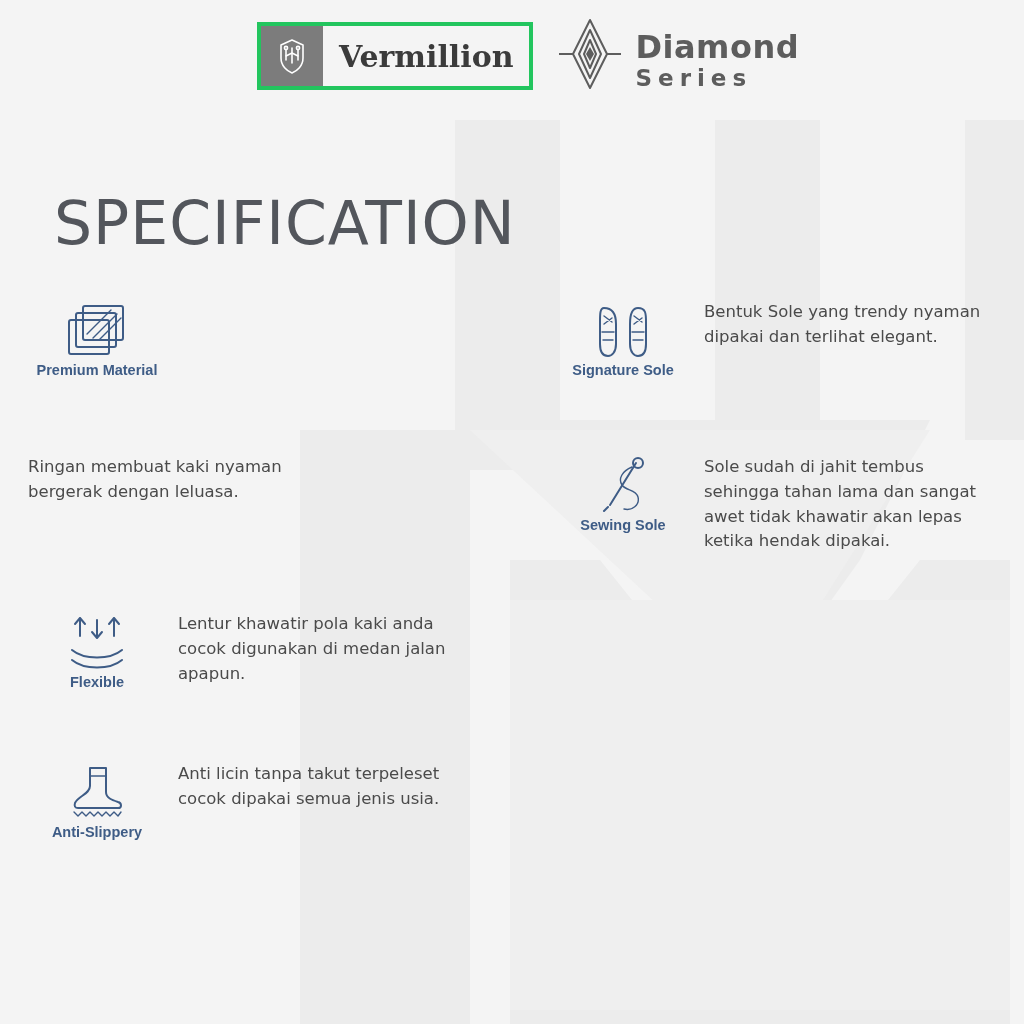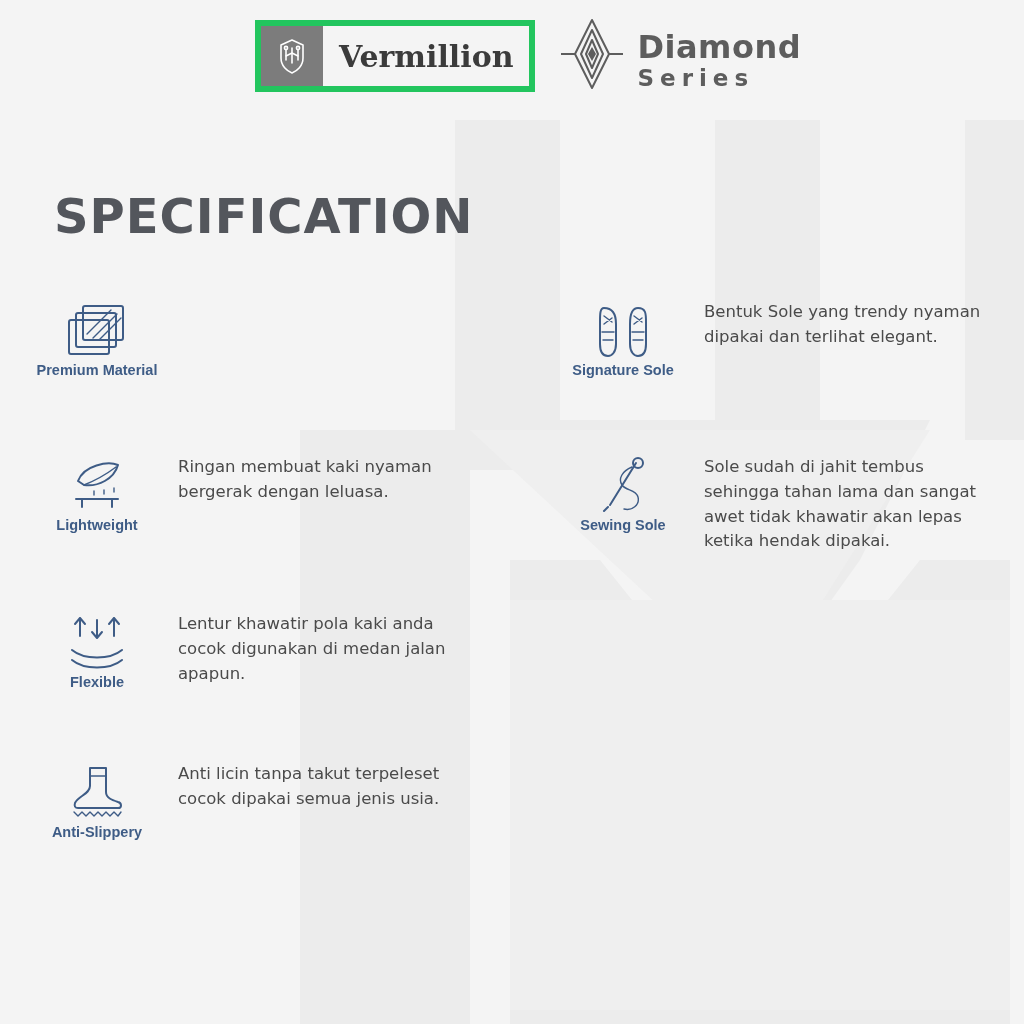--- a/index.html
+++ b/index.html
@@ -41,21 +41,21 @@
     left: 0;
     width: 1024px;
     display: flex;
     justify-content: center;
     align-items: center;
     gap: 24px;
   }
   .logo-box {
     display: flex;
     align-items: stretch;
-    border: 6px solid #22c55e;
+    border: 4px solid #22c55e;
     height: 60px;
     margin-left: 32px;
   }
   .logo-mark {
     width: 62px;
     background: #7c7c7c;
     display: flex;
     align-items: center;
     justify-content: center;
   }
@@ -96,22 +96,22 @@
     letter-spacing: 6px;
     margin-top: 4px;
   }
 
   
   .page-title {
     position: absolute;
     left: 54px;
     top: 188px;
     font-family: "DejaVu Sans", sans-serif;
-    font-size: 48px;
-    font-weight: bold;
+    font-size: 60px;
+    font-weight: normal;
     color: #53565c;
     letter-spacing: 1px;
   }
 
   
   .features {
     position: absolute;
     left: 0;
     top: 300px;
     width: 1024px;
@@ -247,36 +247,20 @@
             <g class="stroke-thin">
               <path d="M22 34 L46 10 M28 38 L52 14 M34 40 L56 18"></path>
             </g>
           </svg>
         </div>
         <div class="cap">Premium Material</div>
       </div>
     </div>
 
     <div class="feature" id="f-light">
-      <div class="icon-col">
-        <div class="glyph">
-          <svg width="66" height="62" viewBox="0 0 66 62" aria-hidden="true">
-            <g class="stroke">
-              <path d="M14 26 C20 10 44 6 54 10 C50 24 34 32 20 30 Z"></path>
-              <path d="M12 44 L54 44"></path>
-              <path d="M18 44 L18 52 M48 44 L48 52"></path>
-            </g>
-            <g class="stroke-thin">
-              <path d="M20 30 C30 26 44 18 52 12"></path>
-              <path d="M30 36 L30 40 M40 35 L40 39 M50 33 L50 37"></path>
-            </g>
-          </svg>
-        </div>
-        <div class="cap">Lightweight</div>
-      </div>
       <div class="desc">Ringan membuat kaki nyaman bergerak dengan leluasa.</div>
     </div>
 
     <div class="feature" id="f-flex">
       <div class="icon-col">
         <div class="glyph">
           <svg width="66" height="62" viewBox="0 0 66 62" aria-hidden="true">
             <g class="stroke">
               <path d="M16 24 L16 8 M16 6 L11 12 M16 6 L21 12"></path>
               <path d="M33 8 L33 24 M33 26 L28 20 M33 26 L38 20"></path>

